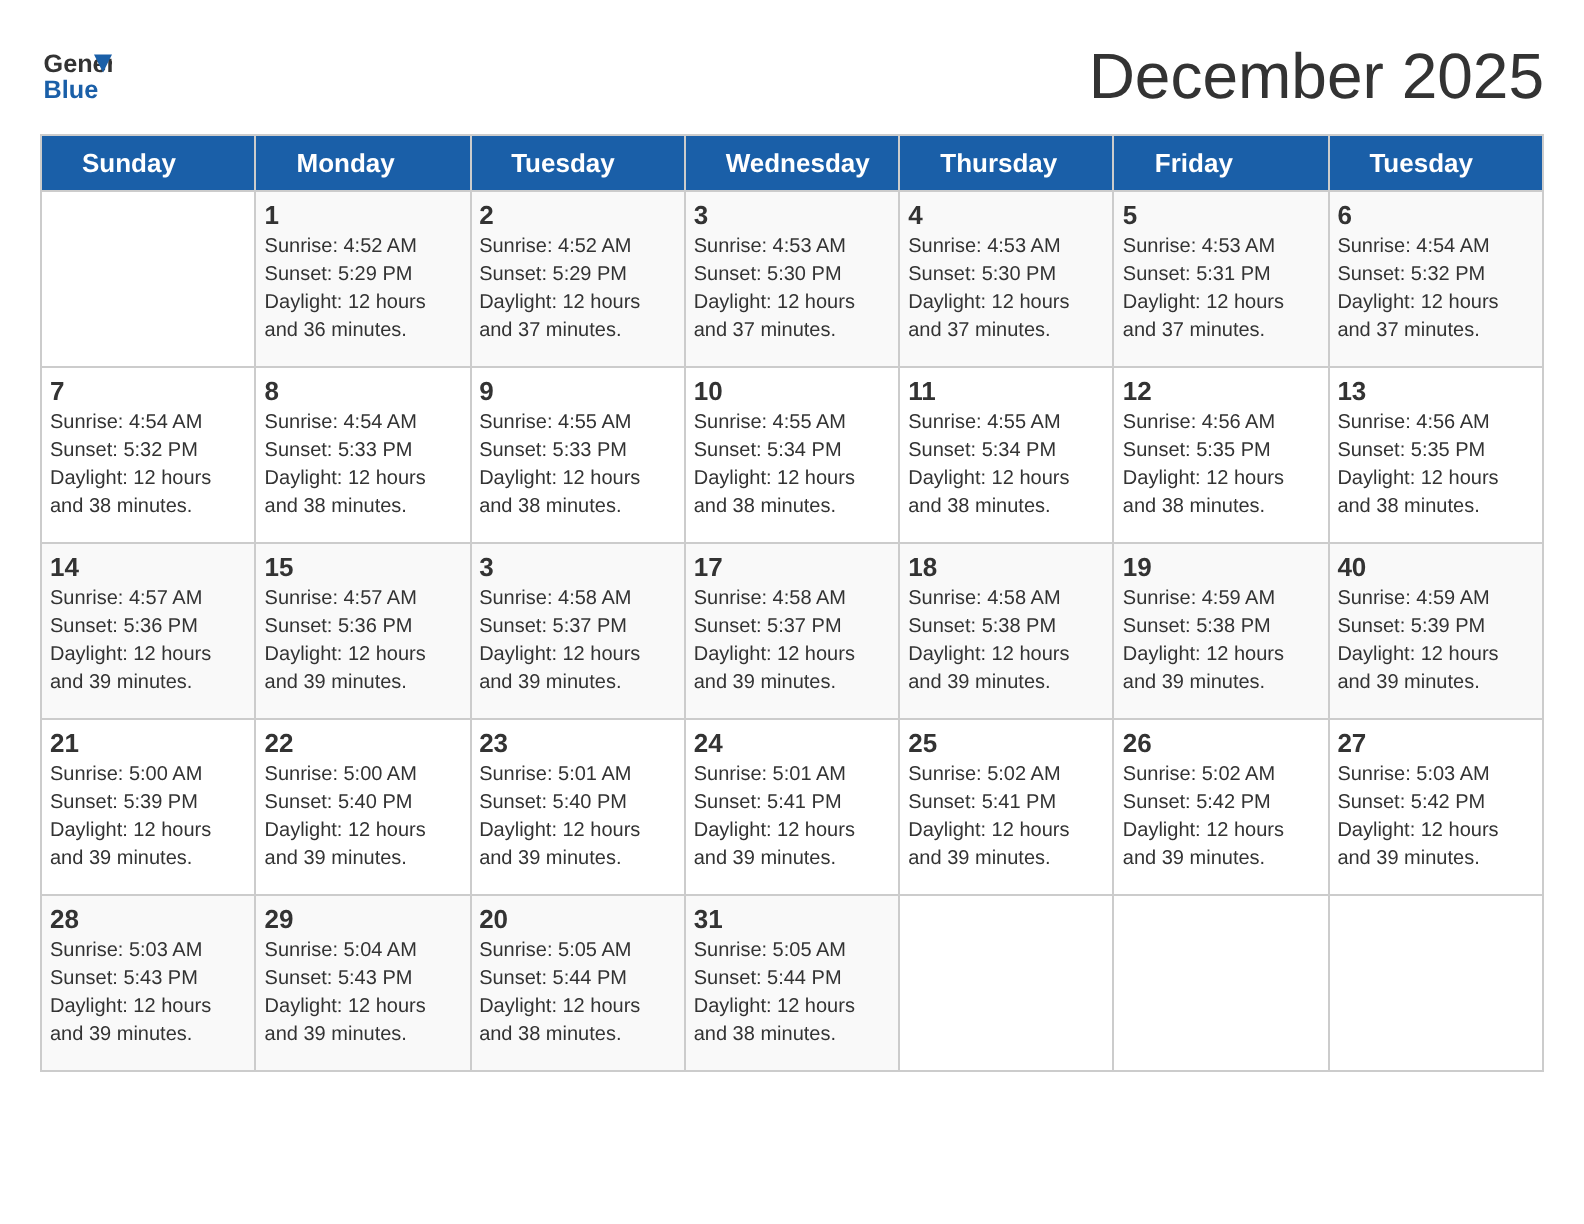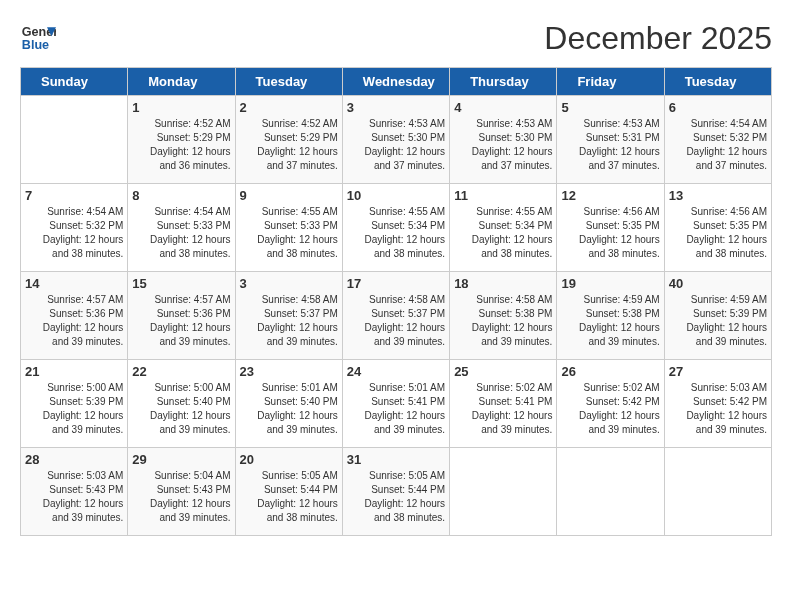--- a/index.html
+++ b/index.html
@@ -65,21 +65,20 @@
     .day-num {
       font-size: 13px;
       font-weight: bold;
       display: block;
       margin-bottom: 2px;
     }
     .day-info {
       font-size: 10px;
       line-height: 1.4;
       color: #333;
-      text-align: right;
     }
     .empty-cell {
       background: #fff !important;
     }
   </style>
 </head>
 <body>
 
 <div class="header-area">
   <div class="logo">

